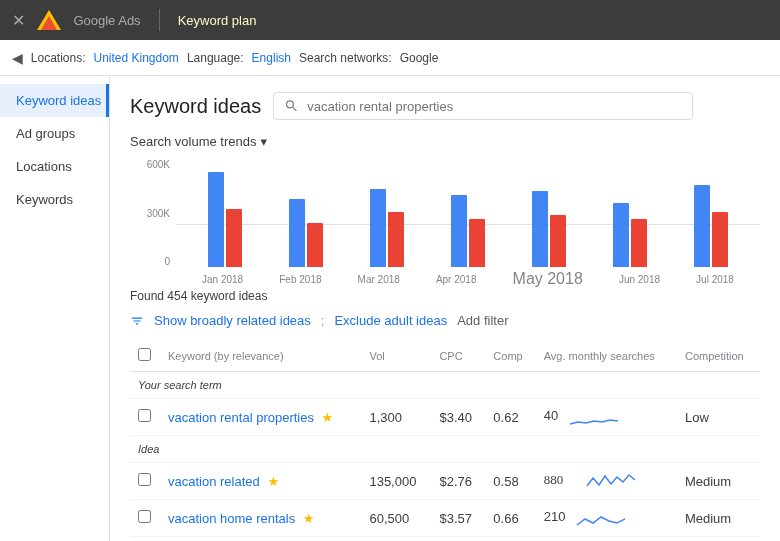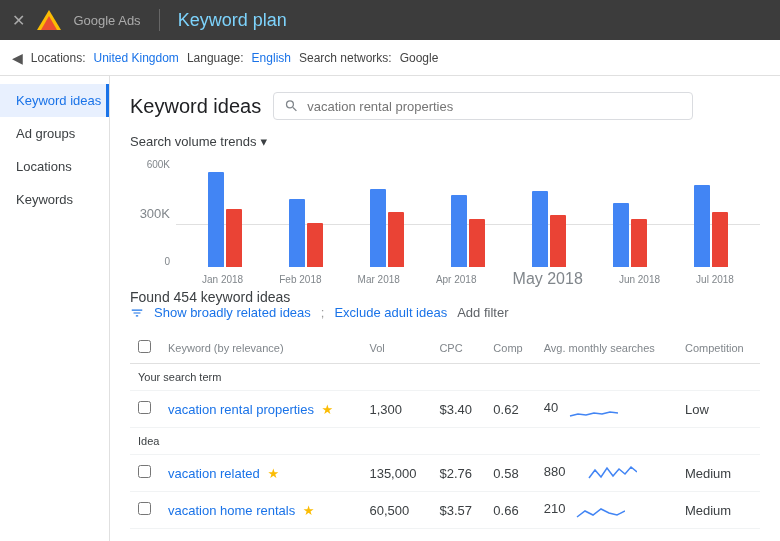--- a/index.html
+++ b/index.html
@@ -9,21 +9,21 @@
     .topbar {
       background: #3c3c3c;
       height: 40px;
       display: flex;
       align-items: center;
       padding: 0 12px;
       gap: 10px;
     }
     .topbar-logo { display: flex; align-items: center; gap: 6px; }
     .topbar-divider { width: 1px; height: 22px; background: #666; margin: 0 8px; }
-    .topbar-title { color: #7dd3fc; font-size: 18px; }
+    .topbar-title { color: #fef9c3; font-size: 13px; }
     .close-icon { color: #aaa; font-size: 16px; cursor: pointer; }
 
     
     .subbar {
       background: #fff;
       border-bottom: 1px solid #e0e0e0;
       height: 36px;
       display: flex;
       align-items: center;
       padding: 0 12px;
@@ -103,22 +103,23 @@
       font-size: 13px;
       color: #3c4043;
       cursor: pointer;
       margin-bottom: 10px;
     }
     .bar-blue { background: #4285f4; width: 16px; border-radius: 1px 1px 0 0; }
     .bar-red { background: #ea4335; width: 16px; border-radius: 1px 1px 0 0; }
 
     
     .found-row {
-      font-size: 14px;
+      font-size: 12px;
       color: #3c4043;
+      margin-bottom: 10px;
       font-weight: 400;
     }
 
     
     .filter-row {
       display: flex;
       align-items: center;
       gap: 10px;
       margin-bottom: 12px;
       font-size: 13px;
@@ -141,20 +142,21 @@
     .kw-table td {
       padding: 7px 8px;
       color: #3c4043;
       border-bottom: 1px solid #f1f3f4;
       vertical-align: middle;
     }
     .section-label {
       font-size: 11px;
       color: #80868b;
       padding: 6px 8px 2px;
+      font-style: italic;
     }
     .kw-name { color: #1a73e8; cursor: pointer; }
     .star { color: #fbbc04; margin-left: 4px; }
     .checkbox-cell { width: 30px; }
     .checkbox-cell input[type=checkbox] { cursor: pointer; }
 
     
     .sparkline { display: inline-block; vertical-align: middle; }
   </style>
 </head>
@@ -207,21 +209,21 @@
 
     <div class="chart-section">
       <div class="chart-toggle">
         <span>Search volume trends</span>
         <span>▾</span>
       </div>
       <div style="position:relative; padding-left:46px; padding-bottom:22px; height:130px;">
 
         <div style="position:absolute;left:0;top:0;bottom:22px;width:44px;display:flex;flex-direction:column;justify-content:space-between;align-items:flex-end;padding-right:4px;">
           <span style="font-size:10px;color:#80868b;">600K</span>
-          <span style="font-size:13px;color:#80868b;">300K</span>
+          <span style="font-size:10px;color:#80868b;">300K</span>
           <span style="font-size:10px;color:#80868b;">0</span>
         </div>
 
         <div style="position:absolute;left:46px;right:0;top:50%;border-top:1px solid #e0e0e0;"></div>
 
         <div style="position:absolute;left:46px;right:0;bottom:22px;top:0;display:flex;align-items:flex-end;justify-content:space-around;padding:0 8px;">
 
           <div style="display:flex;flex-direction:column;align-items:center;">
             <div style="display:flex;align-items:flex-end;gap:2px;">
               <div class="bar-blue" style="height:95px;"></div>
@@ -356,21 +358,21 @@
             <input type="checkbox" style="">
           </td>
           <td>
             <span class="kw-name">vacation related</span>
             <span class="star">★</span>
           </td>
           <td>135,000</td>
           <td>$2.76</td>
           <td>0.58</td>
           <td>
-            <span style="margin-right:18px;">880</span>
+            <span style="margin-right:18px;font-family:Liberation Serif, serif;">880</span>
             <svg class="sparkline" width="50" height="22" viewBox="0 0 50 22">
               <polyline points="2,16 8,8 14,15 20,6 26,14 32,7 38,12 44,5 50,10" fill="none" stroke="#4285f4" stroke-width="1.5"></polyline>
             </svg>
           </td>
           <td>Medium</td>
         </tr>
 
         <tr class="table-row">
           <td class="checkbox-cell">
             <input type="checkbox" style="">

